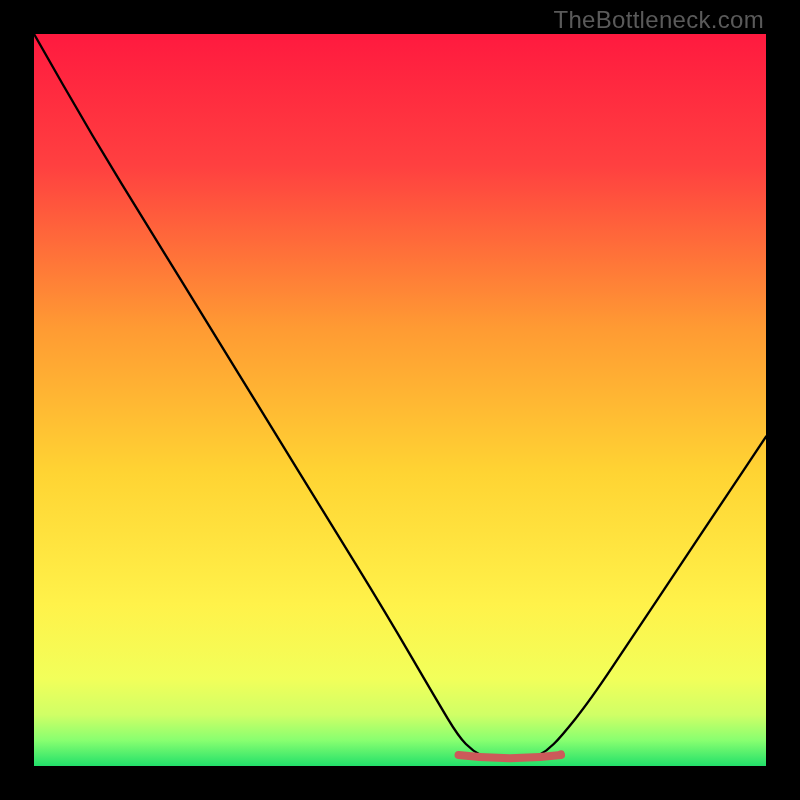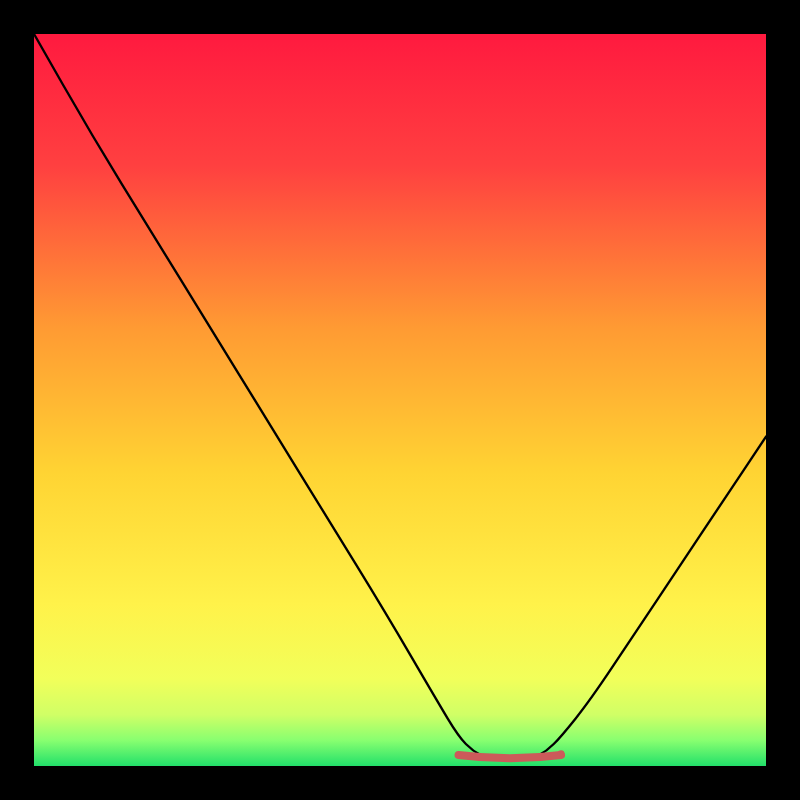--- a/index.html
+++ b/index.html
@@ -68,14 +68,15 @@
       <rect x="0" y="0" width="100" height="100" fill="url(#bg-grad)"></rect>
     </svg>
 
     <svg class="curve" viewBox="0 0 100 100" preserveAspectRatio="none">
       <path fill="none" stroke-width="0.32" stroke-linecap="round" stroke-linejoin="round" d="M 0 0 Q 0.00 0.00 4.00 7.00 Q 8.00 14.00 12.00 20.50 Q 16.00 27.00 20.00 33.50 Q 24.00 40.00 28.00 46.50 Q 32.00 53.00 36.00 59.50 Q 40.00 66.00 44.00 72.50 Q 48.00 79.00 51.50 85.00 Q 55.00 91.00 56.50 93.50 Q 58.00 96.00 59.00 97.00 Q 60.00 98.00 61.00 98.50 Q 62.00 99.00 63.00 99.00 Q 64.00 99.00 65.00 99.00 Q 66.00 99.00 67.00 99.00 Q 68.00 99.00 69.00 98.50 Q 70.00 98.00 71.00 97.00 Q 72.00 96.00 74.00 93.50 Q 76.00 91.00 79.00 86.50 Q 82.00 82.00 85.00 77.50 Q 88.00 73.00 91.00 68.50 Q 94.00 64.00 97.00 59.50 T 100.00 55.00" stroke="#000000"></path>
       <path fill="none" stroke-width="1.1" stroke-linecap="round" d="M 58 98.5 Q 65 99.39999999999999 72 98.5" stroke="#cc5a5a"></path>
       <circle r="0.45" cx="72" cy="98.3" fill="#cc5a5a"></circle>
     </svg>
   </div>
 
+  <div class="watermark">TheBottleneck.com</div>
 
 </div>
 
 </body></html>

